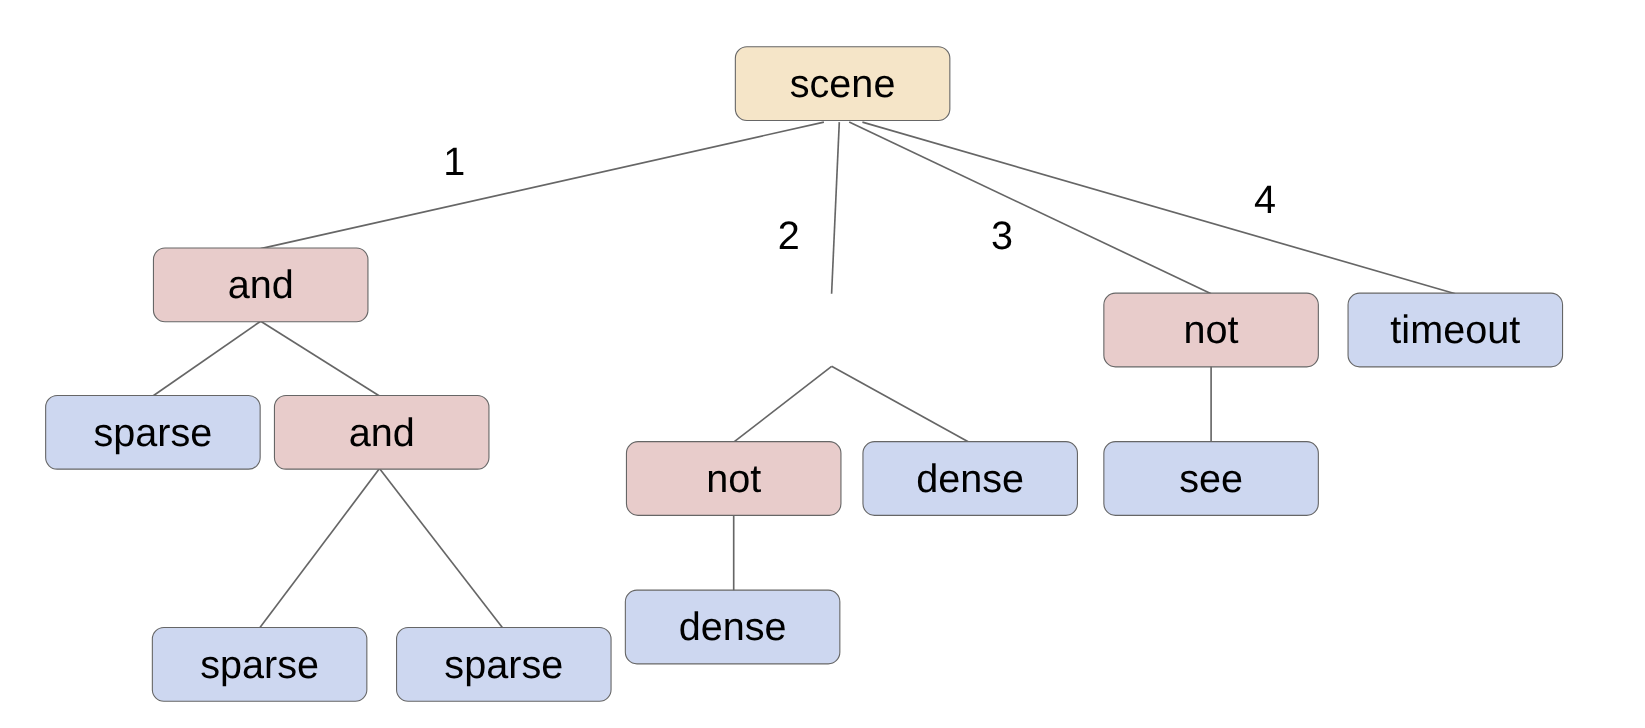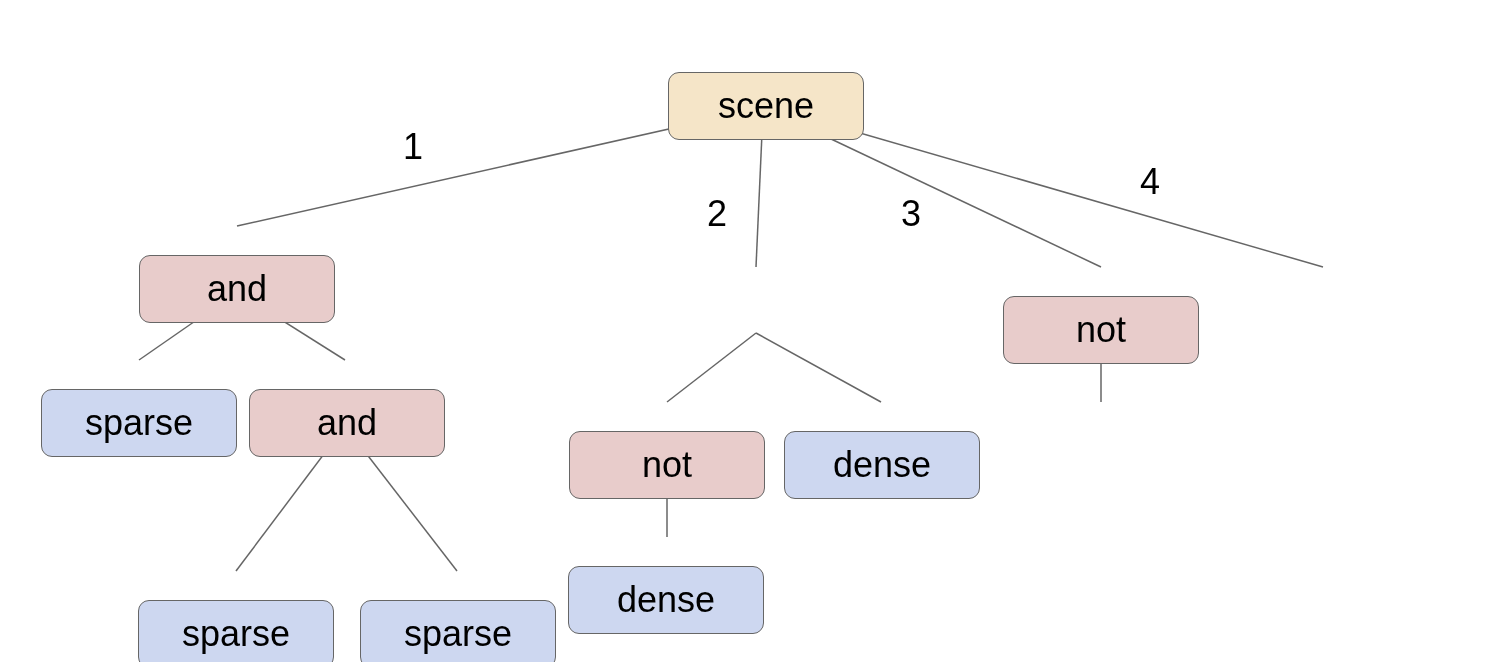--- a/index.html
+++ b/index.html
@@ -6,21 +6,21 @@
   .canvas{
     position:relative;width:1495px;height:662px;background:var(--background,#fff);
     font-family:"Liberation Sans",sans-serif;overflow:hidden;
   }
   .edges{position:absolute;left:0;top:0;width:1495px;height:662px;}
   .edges line{stroke:var(--edge,#666);stroke-width:1.5;}
   .node{
     position:absolute;width:196px;height:68px;box-sizing:border-box;
     border:1.5px solid var(--border,#666);border-radius:11px;
     display:flex;align-items:center;justify-content:center;
-    font-size:36px;line-height:1;color:var(--text,#000);margin-top:30px;
+    font-size:36px;line-height:1;color:var(--text,#000);
   }
   .root{background:var(--root-fill,#f5e5c8);}
   .op{background:var(--operator-fill,#e8cccb);text-align:right;}
   .leaf{background:var(--leaf-fill,#cdd7f0);}
   .edge-label{
     position:absolute;transform:translate(-50%,-50%);
     font-size:36px;color:var(--text,#000);
   }
 </style>
 </head>
@@ -40,25 +40,27 @@
     <line x1="756" y1="333" x2="667" y2="402"></line>
     <line x1="756" y1="333" x2="881" y2="402"></line>
     <line x1="667" y1="468" x2="667" y2="537"></line>
     <line x1="1101" y1="332" x2="1101" y2="402"></line>
   </svg>
 
   <div class="node root" style="left:668px;top:42px">scene</div>
 
   <div class="node op" style="left:139px;top:225px">and</div>
   <div class="node op" style="left:1003px;top:266px">not</div>
+  <div class="node leaf" style="left:1225px;top:266px">timeout</div>
 
   <div class="node leaf" style="left:41px;top:359px">sparse</div>
   <div class="node op" style="left:249px;top:359px">and</div>
   <div class="node op" style="left:569px;top:401px">not</div>
   <div class="node leaf" style="left:784px;top:401px">dense</div>
+  <div class="node leaf" style="left:1003px;top:401px">see</div>
 
   <div class="node leaf" style="left:568px;top:536px">dense</div>
   <div class="node leaf" style="left:138px;top:570px">sparse</div>
   <div class="node leaf" style="left:360px;top:570px">sparse</div>
 
   <div class="edge-label" style="left:413px;top:147px">1</div>
   <div class="edge-label" style="left:717px;top:214px">2</div>
   <div class="edge-label" style="left:911px;top:214px">3</div>
   <div class="edge-label" style="left:1150px;top:182px">4</div>
 

